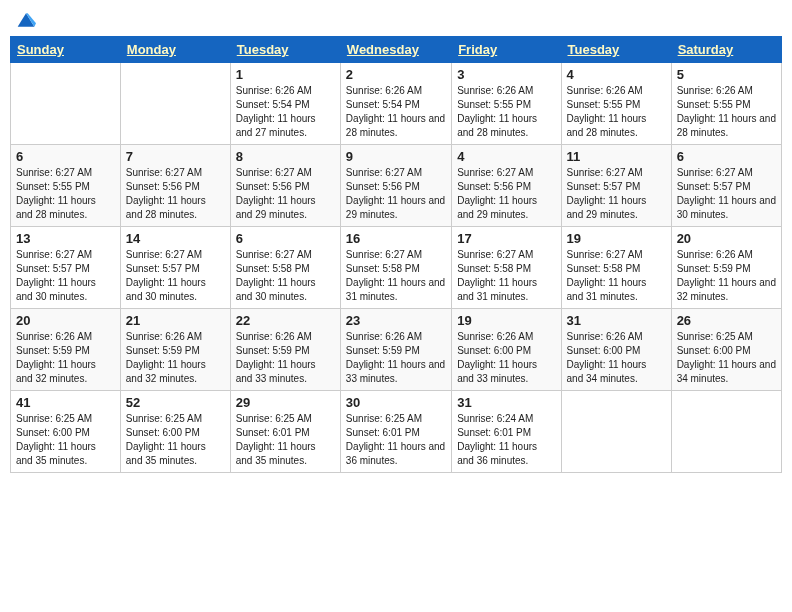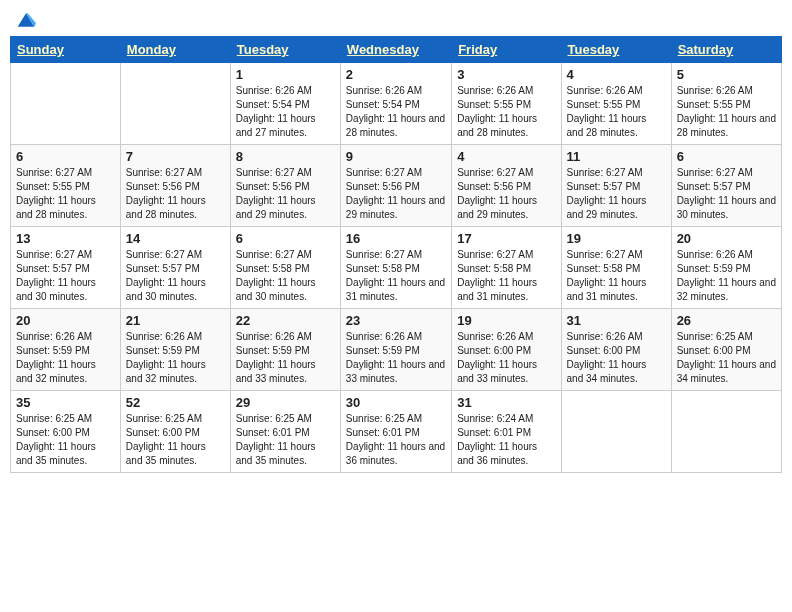--- a/index.html
+++ b/index.html
@@ -238,21 +238,21 @@
           <span class="day-num">31</span>
           <div class="day-info">Sunrise: 6:26 AM<br>Sunset: 6:00 PM<br>Daylight: 11 hours and 34 minutes.</div>
         </td>
         <td>
           <span class="day-num">26</span>
           <div class="day-info">Sunrise: 6:25 AM<br>Sunset: 6:00 PM<br>Daylight: 11 hours and 34 minutes.</div>
         </td>
       </tr>
       <tr>
         <td>
-          <span class="day-num">35</span>
+          <span class="day-num">41</span>
           <div class="day-info">Sunrise: 6:25 AM<br>Sunset: 6:00 PM<br>Daylight: 11 hours and 35 minutes.</div>
         </td>
         <td>
           <span class="day-num">52</span>
           <div class="day-info">Sunrise: 6:25 AM<br>Sunset: 6:00 PM<br>Daylight: 11 hours and 35 minutes.</div>
         </td>
         <td>
           <span class="day-num">29</span>
           <div class="day-info">Sunrise: 6:25 AM<br>Sunset: 6:01 PM<br>Daylight: 11 hours and 35 minutes.</div>
         </td>

